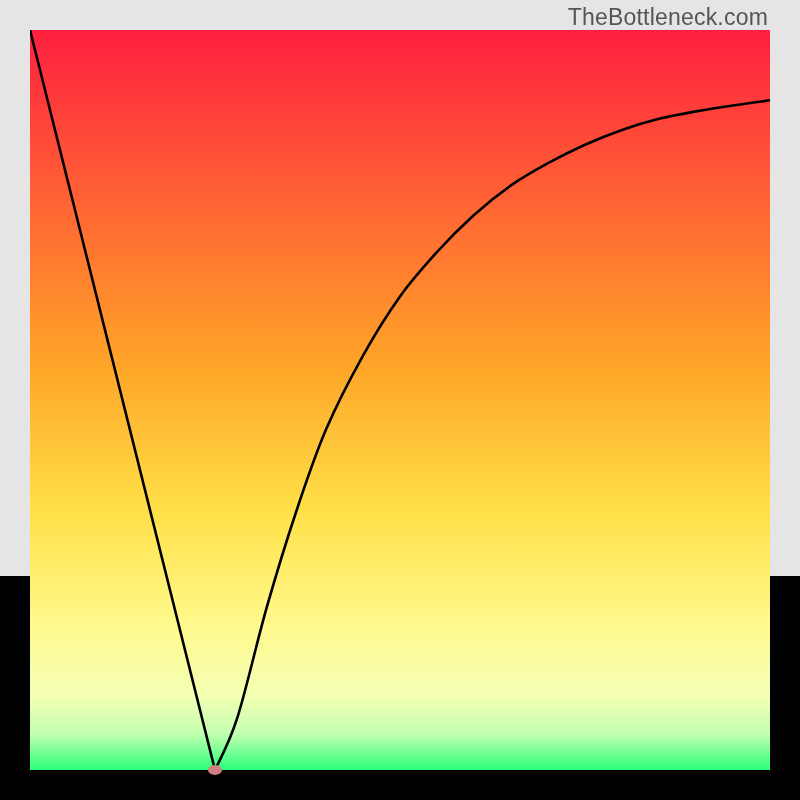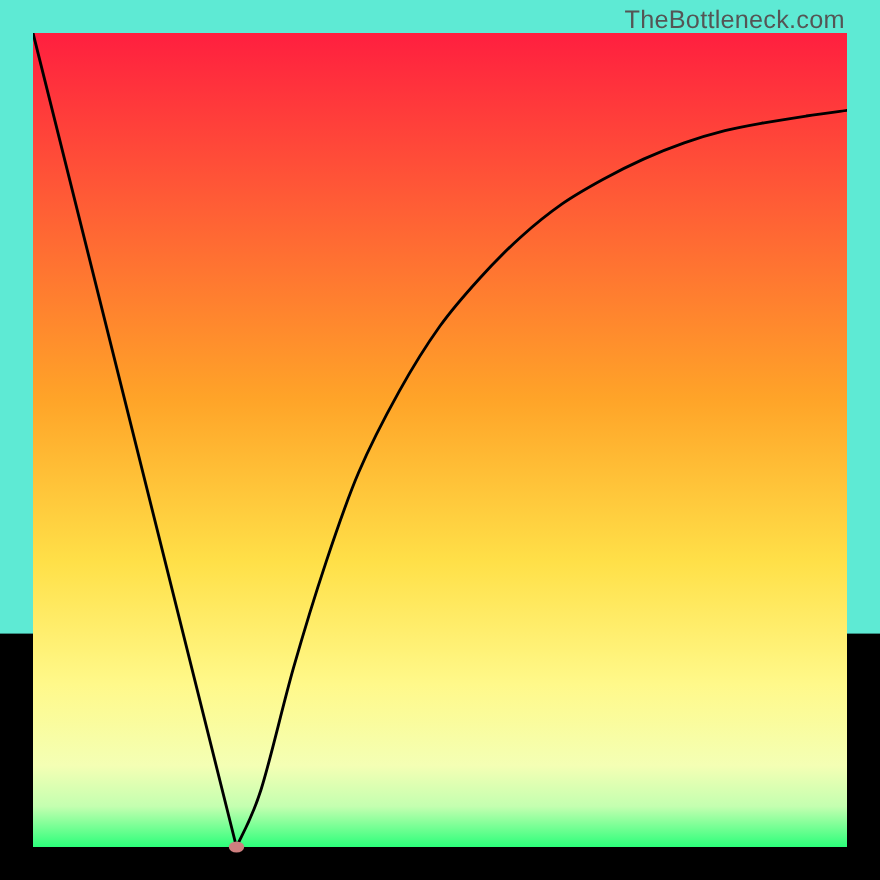--- a/index.html
+++ b/index.html
@@ -1,20 +1,20 @@
 <!DOCTYPE html>
 <html><head>
 <meta charset="utf-8">
 <style>
   * { margin: 0; padding: 0; box-sizing: border-box; }
   html, body { width: 800px; height: 800px; overflow: hidden; background: #000; }
   .outer {
     width: 800px;
     height: 576px;
-    background: #5eead4;
+    background: #e5e5e5;
     position: relative;
     padding-left: 16px;
   }
   .plot-area {
     position: absolute;
     left: 30px;
     top: 30px;
     width: 740px;
     height: 740px;
   }

